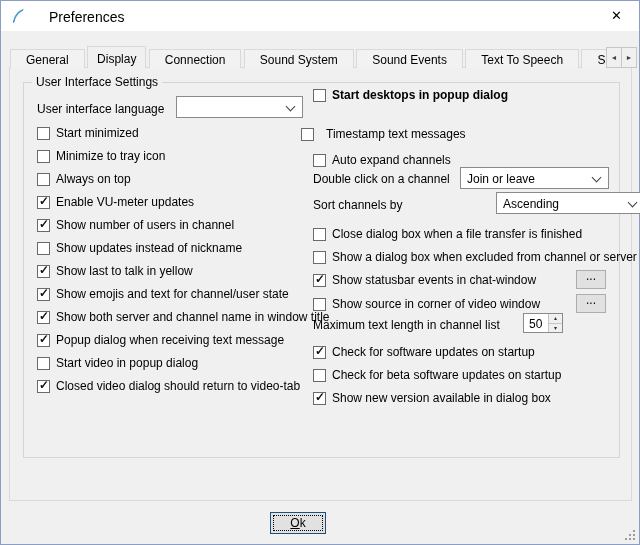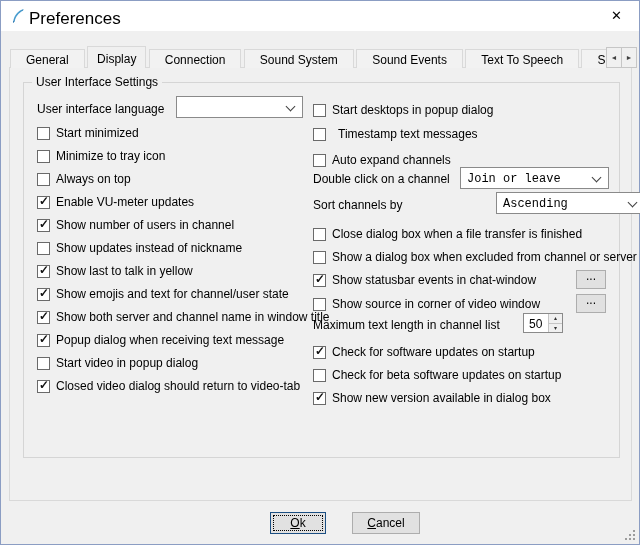--- a/index.html
+++ b/index.html
@@ -7,21 +7,21 @@
   body {
     width:640px; height:545px; overflow:hidden;
     font-family:"Liberation Sans", sans-serif; font-size:12px; color:#000;
     background:#f0f0f0;
   }
   .window { position:absolute; inset:0; border:1px solid #8b9dc3; background:#f0f0f0; }
 
   
   .titlebar { position:absolute; left:0; top:0; right:0; height:30px; background:#fff; }
   .app-icon { position:absolute; left:9px; top:7px; width:16px; height:16px; }
-  .title { position:absolute; left:28px; top:8px; font-size:17px; }
+  .title { position:absolute; left:48px; top:8px; font-size:14px; }
   .close-btn { position:absolute; right:0; top:0; width:45px; height:30px; text-align:center; line-height:30px; font-size:13px; color:#000; cursor:default; }
 
   
   .tabbar { position:absolute; left:9px; top:45px; width:608px; height:22px; white-space:nowrap; overflow:hidden; z-index:3; }
   .tab { display:inline-block; vertical-align:top; height:19px; margin-top:3px; padding:3px 15px 0;
          border:1px solid #d9d9d9; border-bottom:none; background:#f2f2f2; margin-right:-1px; cursor:default; }
   .tab.active { height:22px; margin-top:0; padding:5px 9px 0; background:#f0f0f0; position:relative; z-index:5; }
   .tab-scroll { position:absolute; right:2px; top:46px; z-index:6; display:flex; }
   .scroll-btn { width:16px; height:21px; border:1px solid #c6c6c6; background:#f0f0f0; text-align:center; line-height:19px; font-size:7px; color:#404040; margin-left:-1px; }
 
@@ -33,21 +33,21 @@
 
   
   .row { position:absolute; display:flex; align-items:center; gap:6px; height:16px; white-space:nowrap; z-index:4; cursor:default; }
   .cb { flex:0 0 13px; width:13px; height:13px; border:1px solid #6a6a6a; background:#fff; position:relative; }
   .mark { position:absolute; left:1px; top:-3px; font-size:12px; font-weight:bold; color:#111; visibility:hidden; line-height:14px; }
   .row.checked .mark { visibility:visible; }
   .slabel { position:absolute; white-space:nowrap; z-index:4; }
 
   
   .combo { position:absolute; height:22px; border:1px solid #8a8a8a; background:#fff; z-index:4; cursor:default; }
-  .combo .val { position:absolute; left:6px; top:4px; right:29px; overflow:hidden; white-space:nowrap;font-family:Liberation Mono, monospace; }
+  .combo .val { position:absolute; left:6px; top:4px; right:29px; overflow:hidden; white-space:nowrap; }
   .combo .chev { position:absolute; right:8px; top:6px; width:7px; height:7px; border-right:1.5px solid #404040; border-bottom:1.5px solid #404040; transform:rotate(45deg); }
 
   
   .spin { position:absolute; width:40px; height:20px; border:1px solid #8a8a8a; background:#fff; z-index:4; }
   .spin .val { position:absolute; left:5px; top:3px; }
   .spin .btns { position:absolute; right:0; top:0; bottom:0; width:14px; border-left:1px solid #c5c5c5; display:flex; flex-direction:column; }
   .spin .sb { flex:1; background:#f0f0f0; font-size:6px; line-height:8px; text-align:center; color:#333; }
   .spin .sb:first-child { border-bottom:1px solid #c5c5c5; }
 
   
@@ -166,25 +166,25 @@
     <span class="cb"></span>
     <span>Start video in popup dialog</span>
   </label>
   <label class="row checked" style="left:36px; top:377px;">
     <span class="cb">
         <span class="mark">✓</span>
       </span>
     <span>Closed video dialog should return to video-tab</span>
   </label>
 
-  <label class="row" style="left:312px; top:101px;">
+  <label class="row" style="left:312px; top:86px;font-weight:bold;">
     <span class="cb"></span>
     <span>Start desktops in popup dialog</span>
   </label>
-  <label class="row" style="left:312px; top:125px;gap:12px;">
+  <label class="row" style="left:300px; top:125px;gap:12px;">
     <span class="cb"></span>
     <span>Timestamp text messages</span>
   </label>
   <label class="row" style="left:312px; top:151px;">
     <span class="cb"></span>
     <span>Auto expand channels</span>
   </label>
 
   <span class="slabel" style="left:312px; top:171px;">Double click on a channel</span>
   <div class="combo" style="left:459px; top:166px; width:149px;">
@@ -242,23 +242,20 @@
   </label>
   <label class="row checked" style="left:312px; top:389px;">
     <span class="cb">
         <span class="mark">✓</span>
       </span>
     <span>Show new version available in dialog box</span>
   </label>
 
   <div class="pushbtn default" style="left:269px; top:511px; width:56px;">
     <span class="btl">Ok</span>
-  </div>
-  <div class="pushbtn" style="left:351px; top:511px; width:68px;">
-    <span class="btl">Cancel</span>
   </div>
 
   <div class="grip">
     <svg width="13" height="13" viewBox="0 0 13 13">
       <rect x="10" y="2" width="2" height="2" fill="#9c9c9c"></rect>
       <rect x="10" y="6" width="2" height="2" fill="#9c9c9c"></rect>
       <rect x="6" y="6" width="2" height="2" fill="#9c9c9c"></rect>
       <rect x="10" y="10" width="2" height="2" fill="#9c9c9c"></rect>
       <rect x="6" y="10" width="2" height="2" fill="#9c9c9c"></rect>
       <rect x="2" y="10" width="2" height="2" fill="#9c9c9c"></rect>

